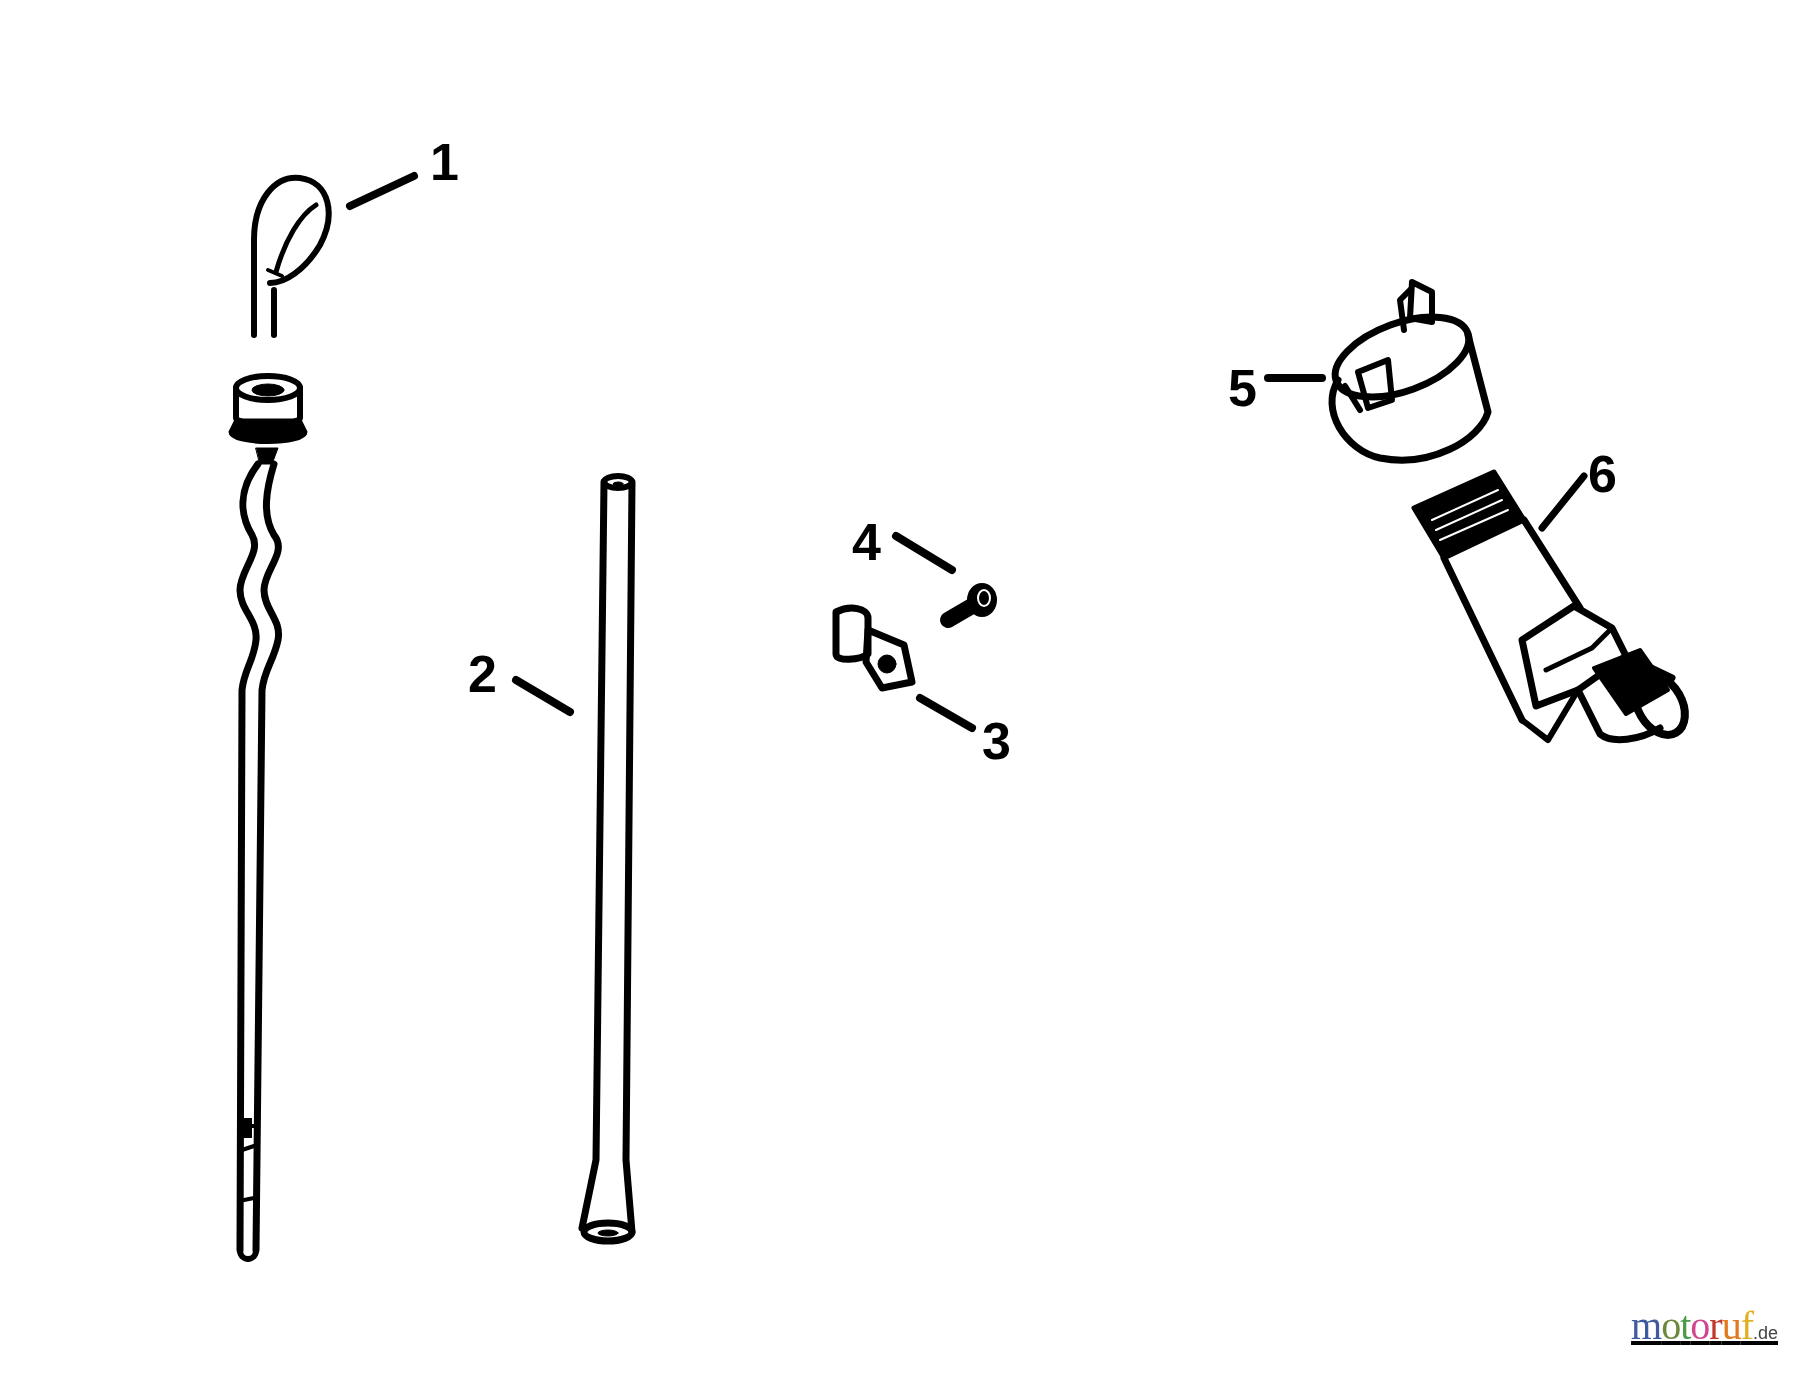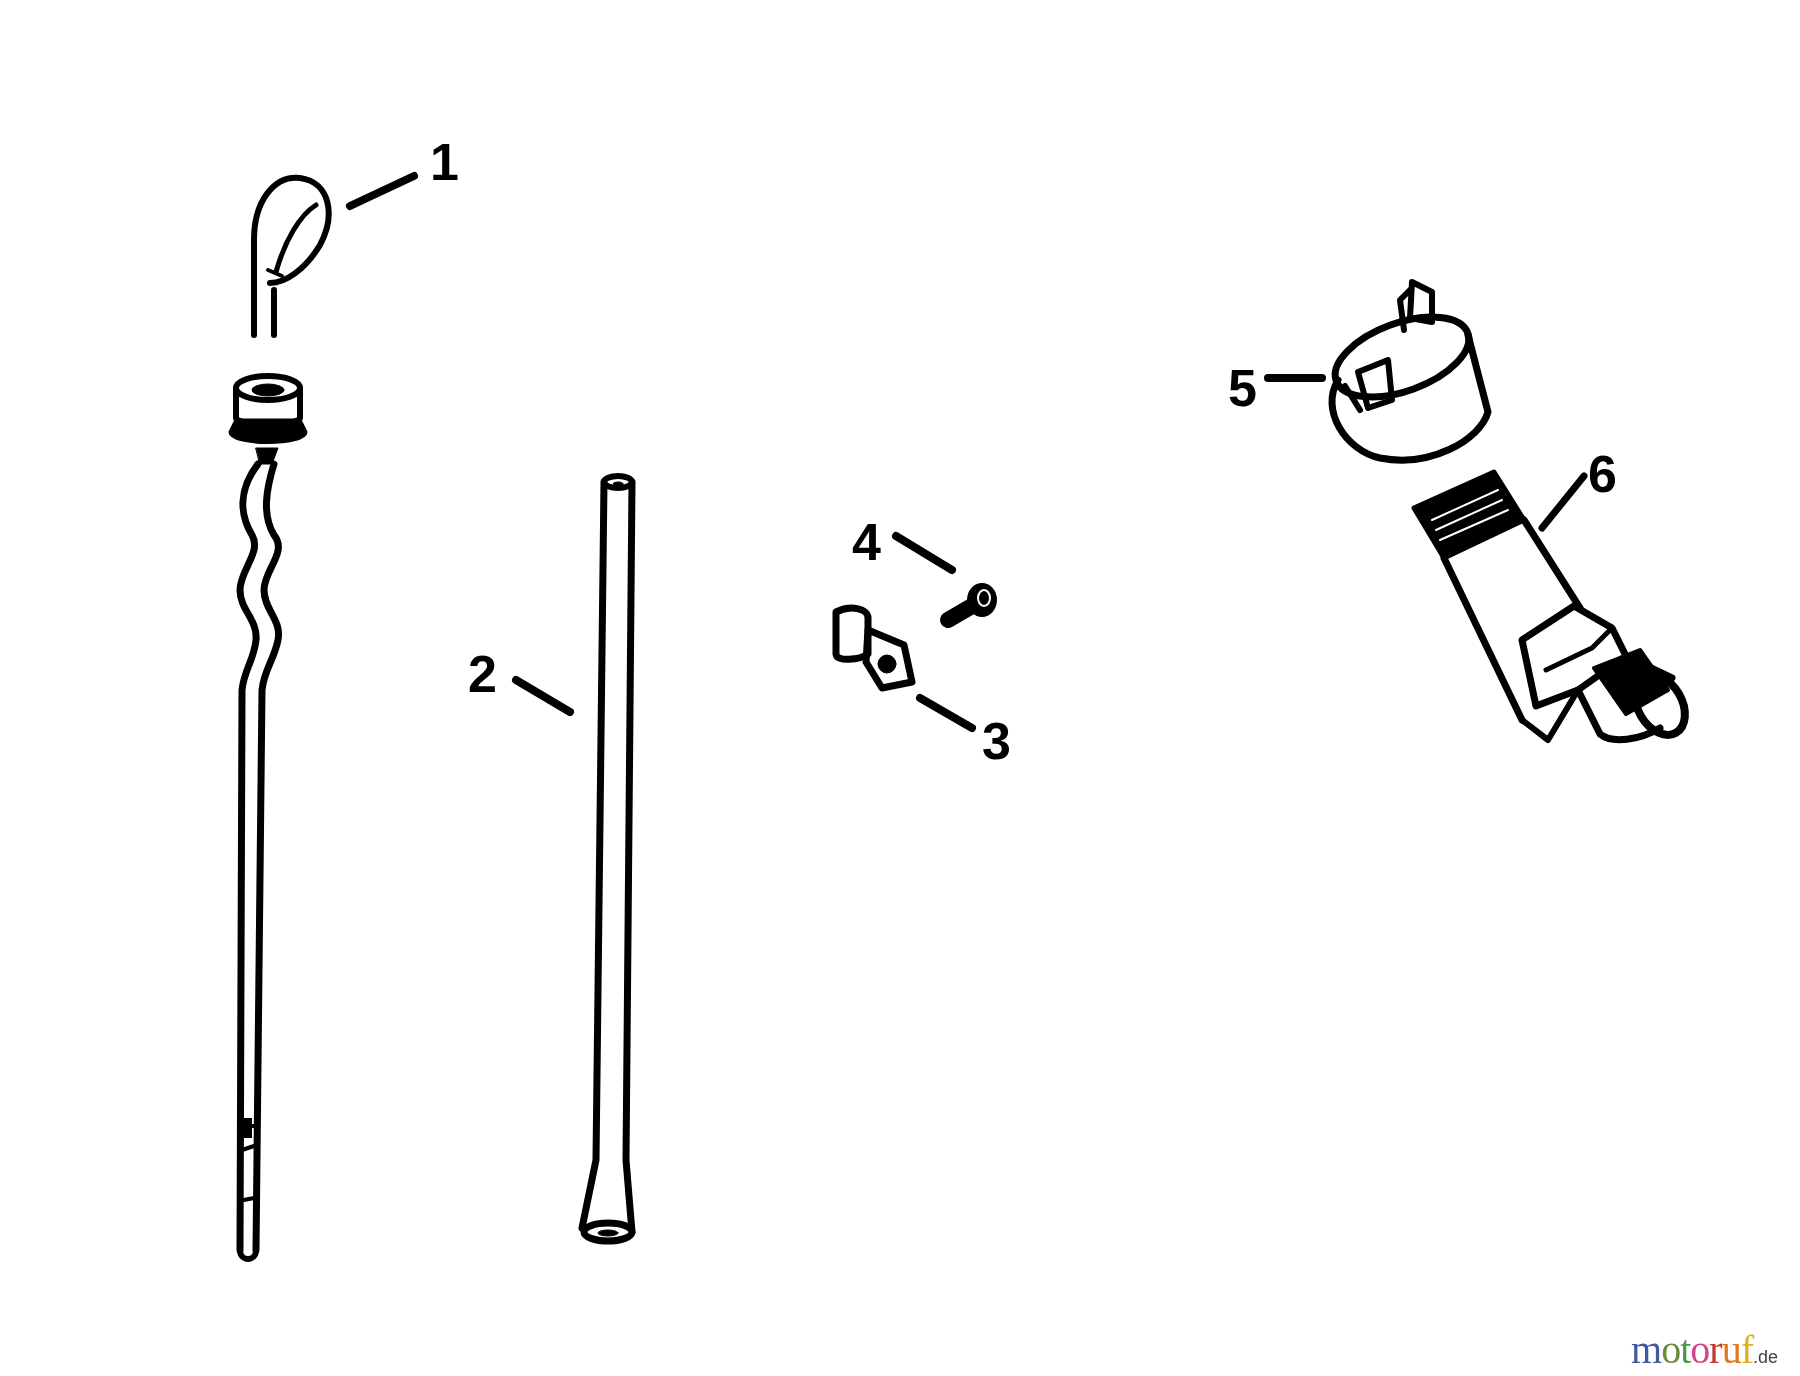--- a/index.html
+++ b/index.html
@@ -1,19 +1,19 @@
 <!DOCTYPE html>
 <html><head>
 <meta charset="utf-8">
 <style>
   html, body { margin: 0; padding: 0; background: #ffffff; }
   body { width: 1800px; height: 1376px; position: relative; overflow: hidden; font-family: "Liberation Sans", sans-serif; }
   #diagram { position: absolute; left: 0; top: 0; width: 1800px; height: 1376px; }
   .callout { position: absolute; font-family: "Liberation Sans", sans-serif; font-weight: bold; font-size: 52px; color: #000; line-height: 1; }
-  .watermark { position: absolute; right: 22px; bottom: 6px; font-family: "Liberation Serif", serif; font-size: 40px; letter-spacing: -1px; line-height: 1; }
+  .watermark { position: absolute; right: 22px; bottom: 30px; font-family: "Liberation Serif", serif; font-size: 40px; letter-spacing: -1px; line-height: 1; text-decoration: underline; }
   .watermark .tld { font-family: "Liberation Sans", sans-serif; font-size: 18px; color: #444; letter-spacing: 0; }
   .frag { position: absolute; left: 6px; bottom: 0; height: 5px; }
 </style>
 </head>
 <body>
 
 <svg id="diagram" viewBox="0 0 1800 1376" xmlns="http://www.w3.org/2000/svg">
   <g fill="none" stroke="#000" stroke-linecap="round" stroke-linejoin="round">
 
     <g>

